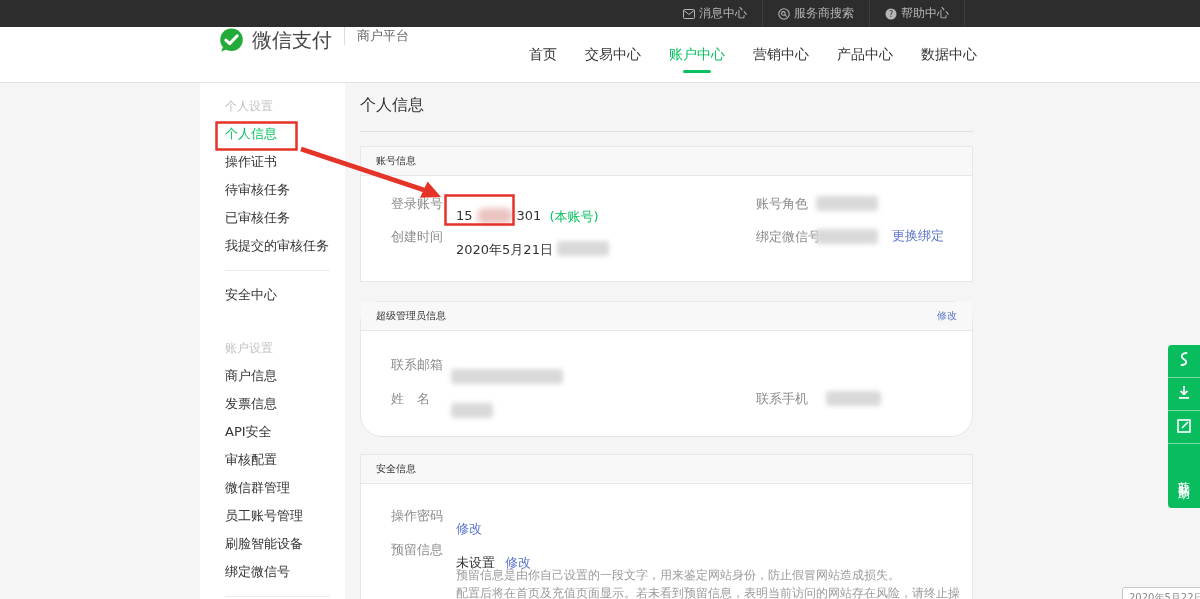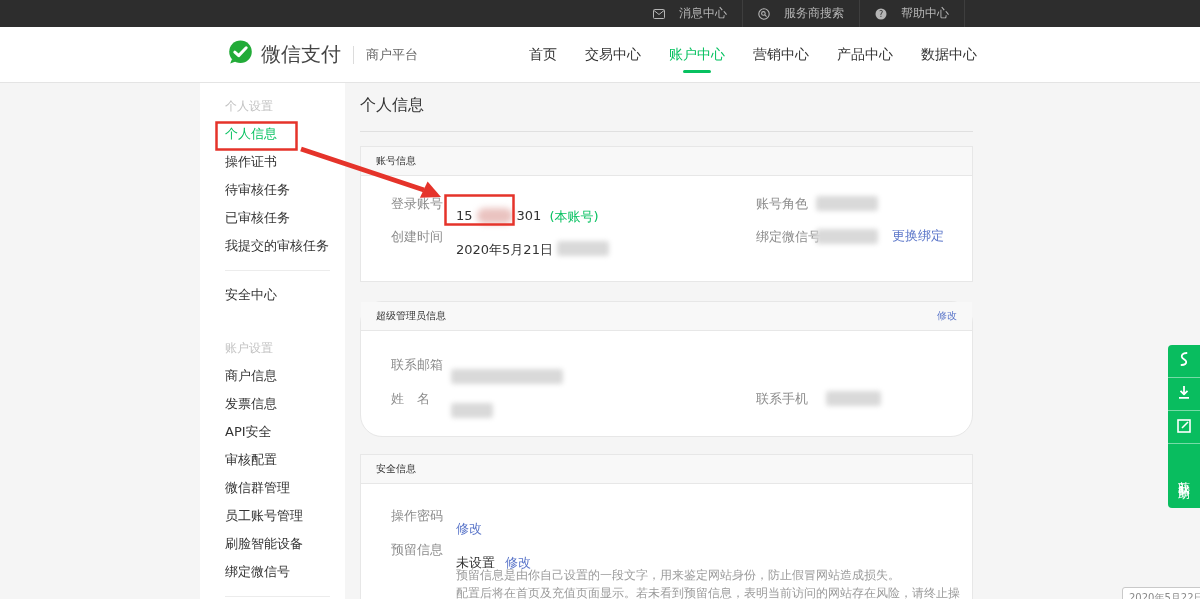--- a/index.html
+++ b/index.html
@@ -2,29 +2,29 @@
 <html><head>
 <meta charset="utf-8">
 <style>
   html,body{margin:0;padding:0;}
   .canvas{position:relative;width:1200px;height:599px;overflow:hidden;background:#f5f5f5;
           font-family:"DejaVu Sans",sans-serif;-webkit-font-smoothing:antialiased;}
 
   
   .topbar{position:absolute;top:0;left:0;right:0;height:27px;background:#2d2d2d;}
   .topbar-menu{position:absolute;right:235px;top:0;height:27px;display:flex;align-items:stretch;}
-  .topbar-item{display:flex;align-items:center;gap:14px;padding:0 15px;color:#b5b5b5;font-size:12px;cursor:pointer;}
+  .topbar-item{display:flex;align-items:center;gap:4px;padding:0 15px;color:#b5b5b5;font-size:12px;cursor:pointer;}
   .topbar-item.divided{border-right:1px solid #3e3e3e;}
   .topbar-item svg{display:block;}
   .caret-down{width:0;height:0;border-left:4px solid transparent;border-right:4px solid transparent;
               border-top:5px solid #b5b5b5;margin-left:2px;}
 
   
   .header{position:absolute;top:27px;left:0;right:0;height:55px;background:#fff;border-bottom:1px solid #e4e4e4;z-index:2;}
-  .brand{position:absolute;left:227px;top:0;height:55px;display:flex;align-items:center;font-family:Liberation Serif, serif;}
+  .brand{position:absolute;left:218px;top:0;height:55px;display:flex;align-items:flex-start;font-family:Liberation Serif, serif;}
   .brand-name{font-size:20px;color:#454545;margin-left:7px;}
   .brand-divider{width:1px;height:18px;background:#dcdcdc;margin:0 12px;}
   .portal-name{font-size:13px;color:#666;}
   .nav{position:absolute;right:223px;top:0;height:55px;display:flex;align-items:center;gap:28px;}
   .nav-item{position:relative;font-size:14px;color:#333;height:55px;line-height:55px;cursor:pointer;white-space:nowrap;}
   .nav-item.active{color:#07c160;}
   .nav-item.active::after{content:"";position:absolute;left:50%;transform:translateX(-50%);bottom:9px;
                           width:28px;height:3px;background:#07c160;border-radius:2px;}
 
   

